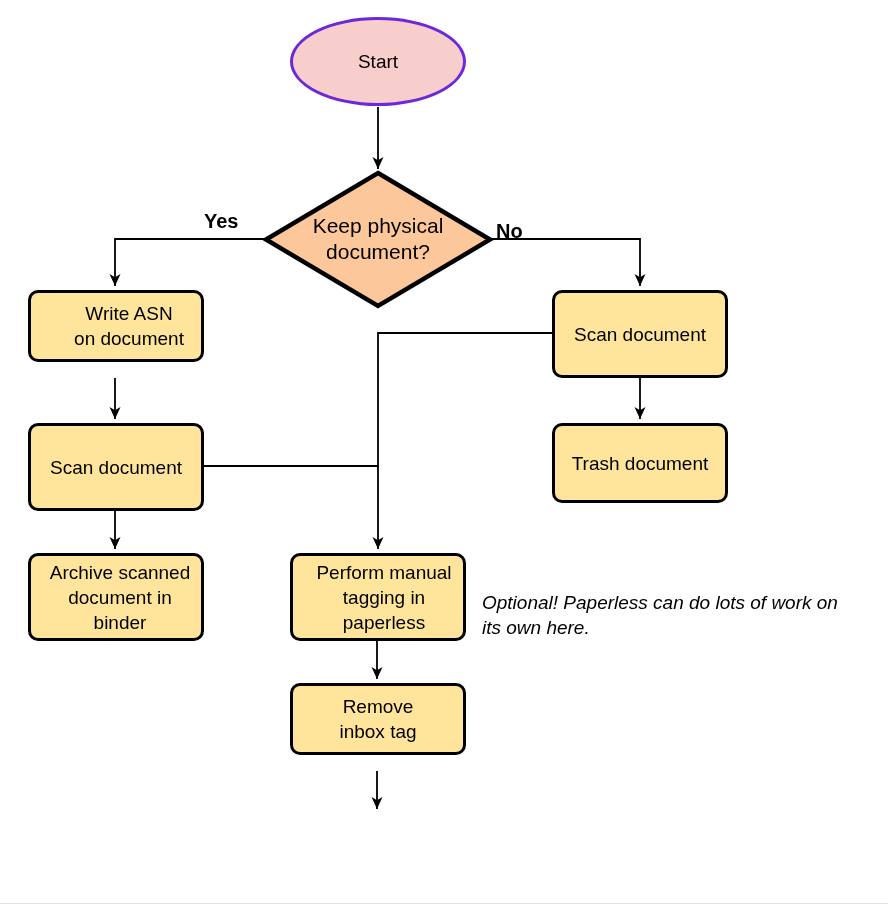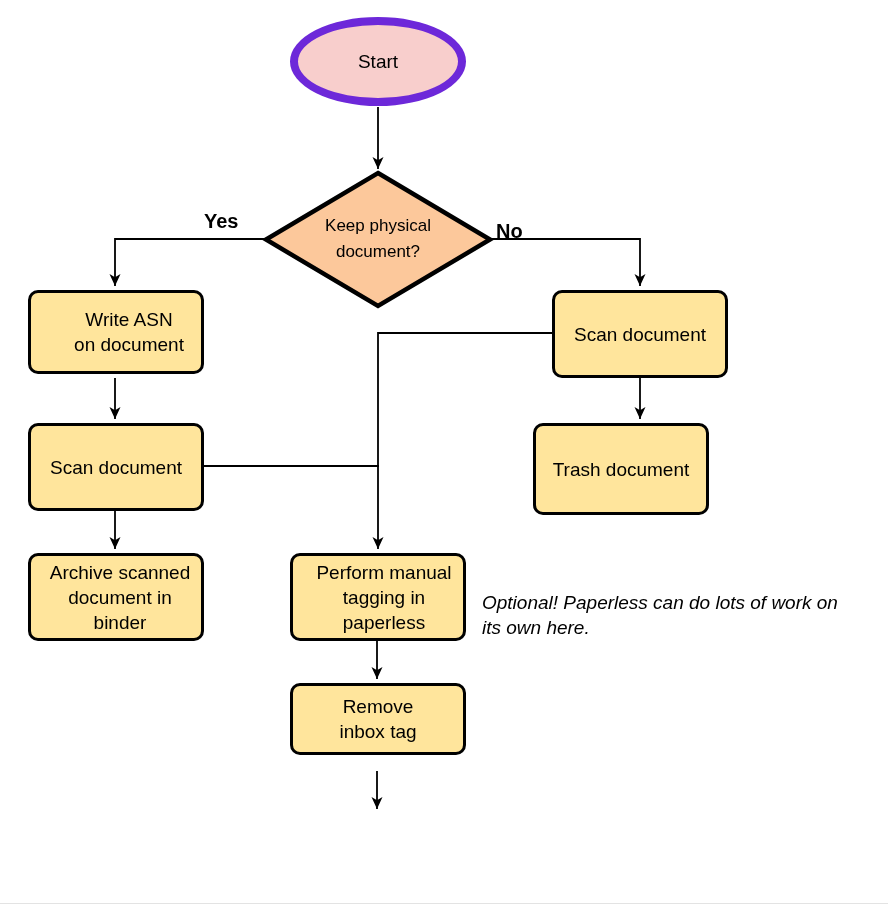--- a/index.html
+++ b/index.html
@@ -28,36 +28,36 @@
     display: flex;
     align-items: center;
     justify-content: center;
     text-align: center;
     font-size: 19px;
     line-height: 25px;
     white-space: pre-line;
   }
   .terminal {
     background: #F8CECC;
-    border: 8px solid #6d28d9;
+    border: 3px solid #6d28d9;
     border-radius: 50%;
   }
   .process {
     background: #FFE59C;
     border: 3px solid #000000;
     border-radius: 10px;
   }
   .decision-label {
     position: absolute;
     box-sizing: border-box;
     display: flex;
     align-items: center;
     justify-content: center;
     text-align: center;
-    font-size: 17px;
+    font-size: 21px;
     line-height: 26px;
     white-space: pre-line;
   }
   .edge-label {
     position: absolute;
     box-sizing: border-box;
     width: 50px;
     text-align: left;
     font-size: 20px;
     line-height: 20px;
@@ -110,40 +110,40 @@
     <span>Start</span>
   </div>
 
   <div class="decision-label" style="left:283px; top:212px; width:190px; height:54px;">Keep physical
 document?</div>
 
   <div class="edge-label" style="left:204px; top:211px;">Yes</div>
 
   <div class="edge-label" style="left:496px; top:221px;">No</div>
 
-  <div class="node process" style="left:28px; top:290px; width:176px; height:84px;padding-left:26px;">
+  <div class="node process" style="left:28px; top:290px; width:176px; height:72px;padding-left:26px;">
     <span>Write ASN
 on document</span>
   </div>
 
   <div class="node process" style="left:28px; top:423px; width:176px; height:88px;">
     <span>Scan document</span>
   </div>
 
   <div class="node process" style="left:28px; top:553px; width:176px; height:88px;padding-left:8px;">
     <span>Archive scanned
 document in
 binder</span>
   </div>
 
   <div class="node process" style="left:552px; top:290px; width:176px; height:88px;">
     <span>Scan document</span>
   </div>
 
-  <div class="node process" style="left:533px; top:423px; width:176px; height:92px;">
+  <div class="node process" style="left:552px; top:423px; width:176px; height:80px;">
     <span>Trash document</span>
   </div>
 
   <div class="node process" style="left:290px; top:553px; width:176px; height:88px;padding-left:12px;">
     <span>Perform manual
 tagging in
 paperless</span>
   </div>
 
   <div class="annotation" style="left:482px; top:590px; width:420px;">Optional! Paperless can do lots of work on

